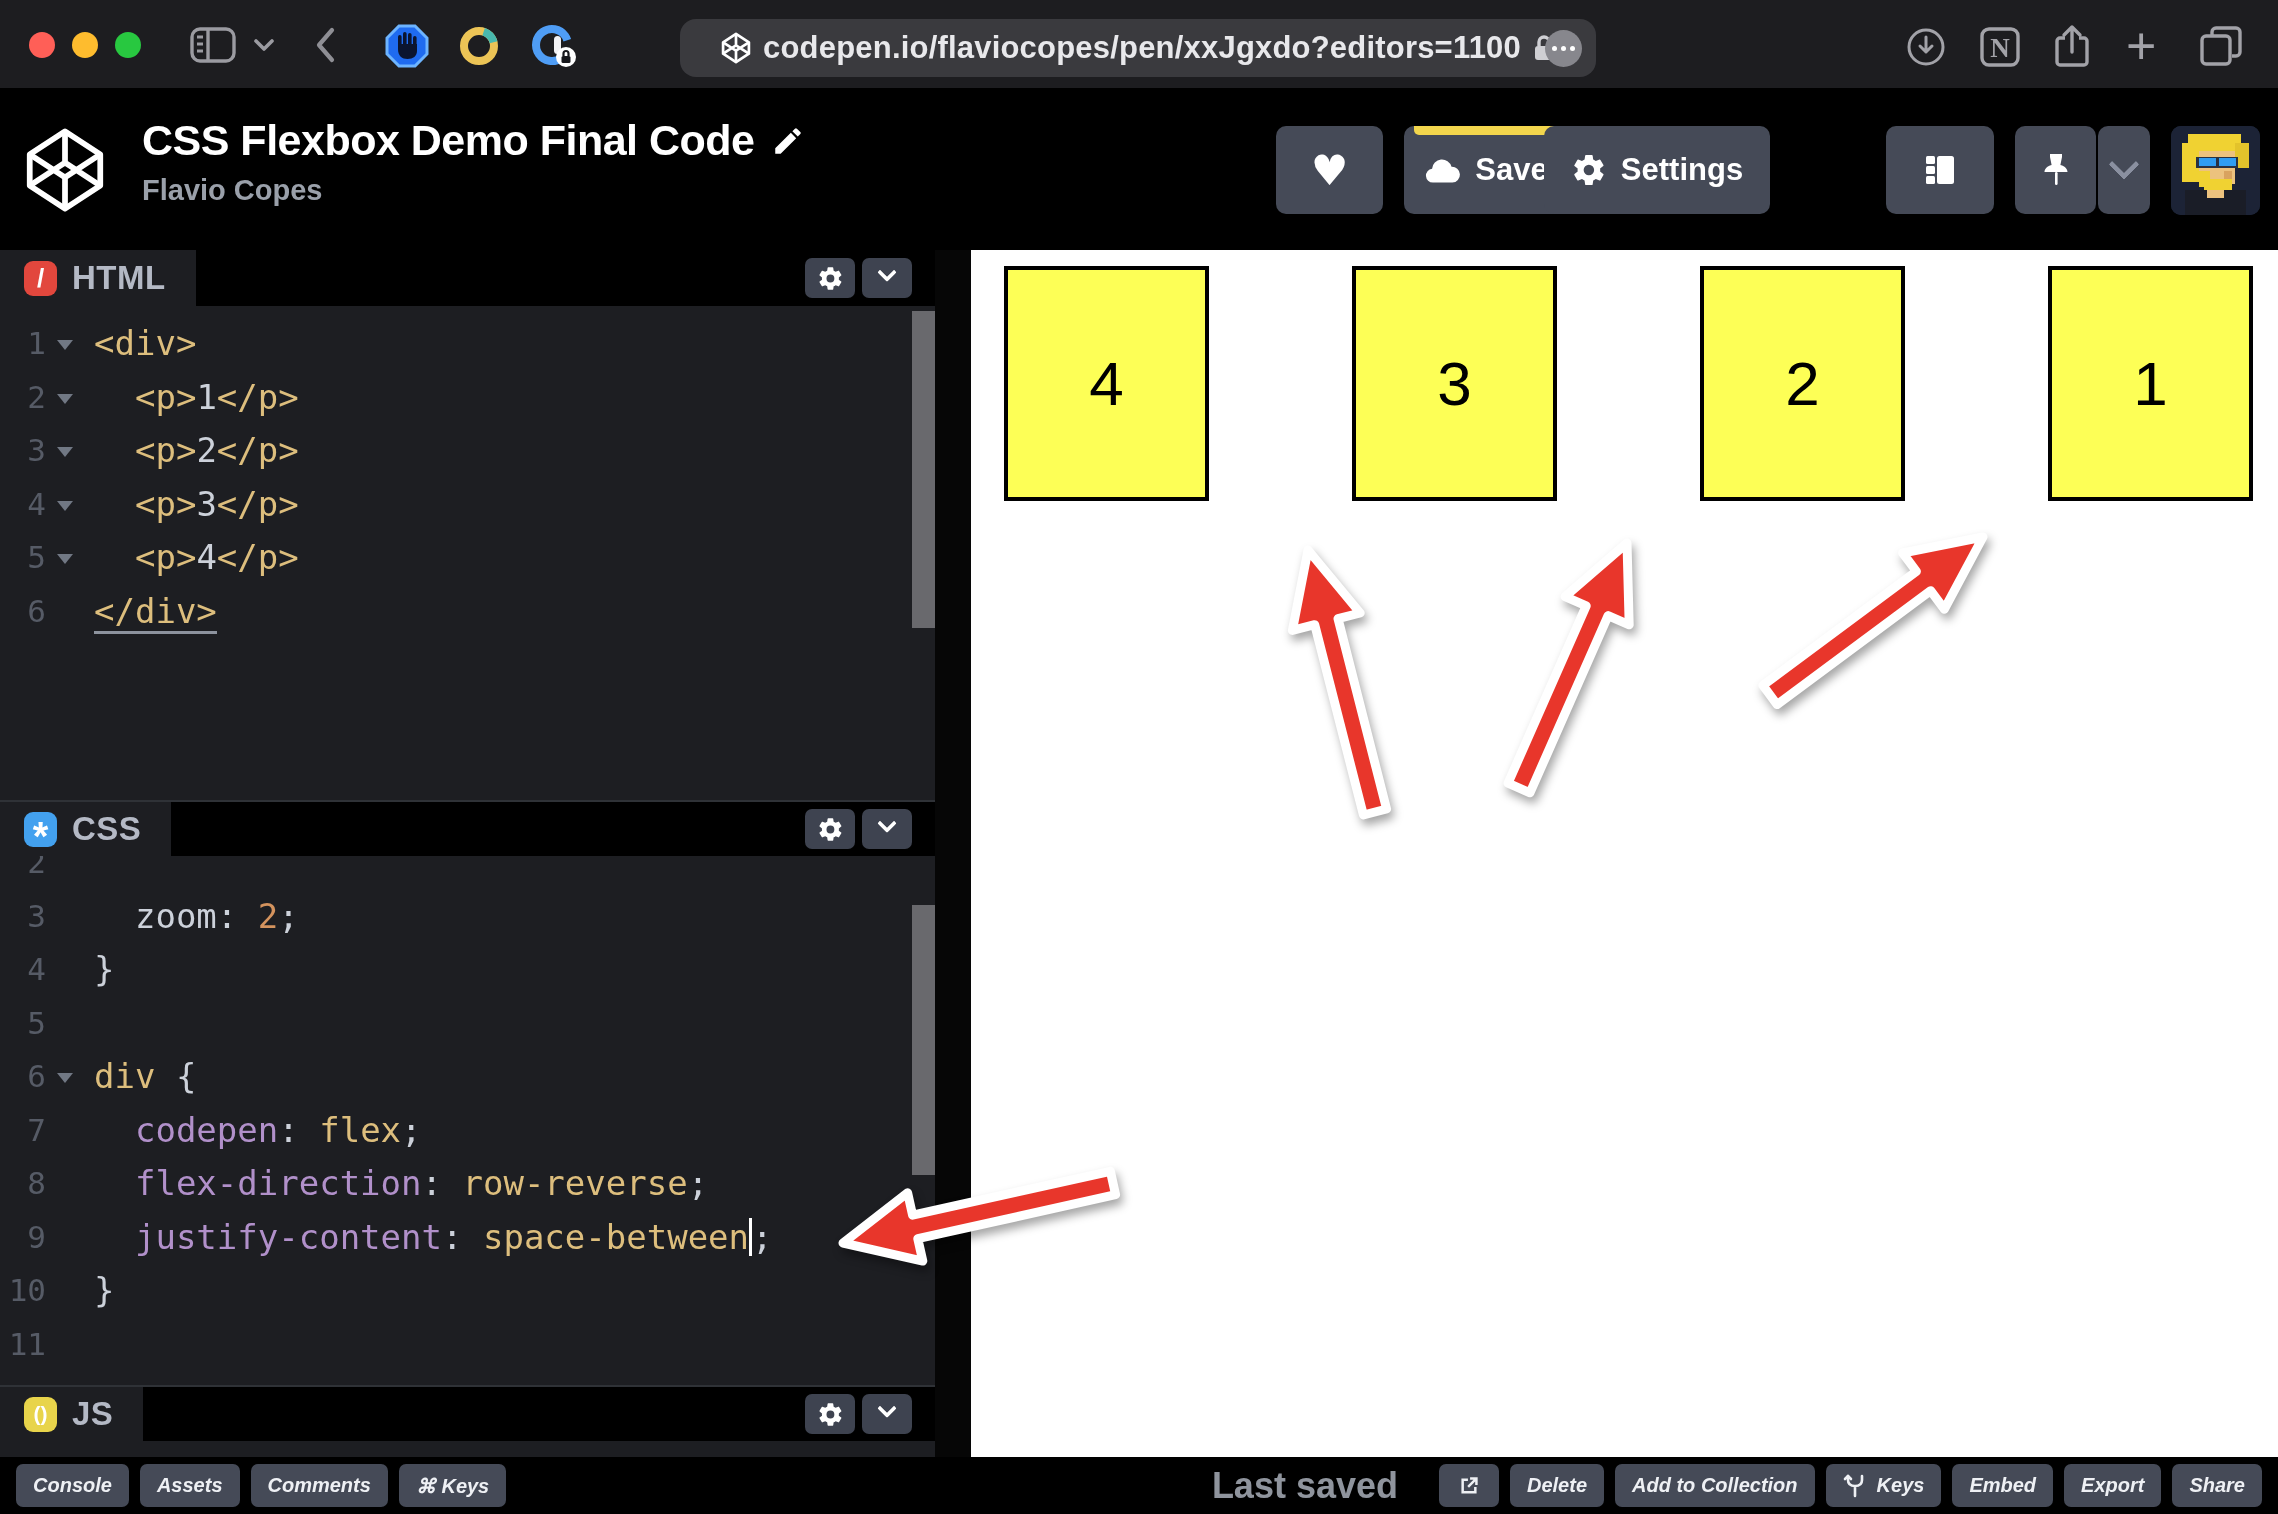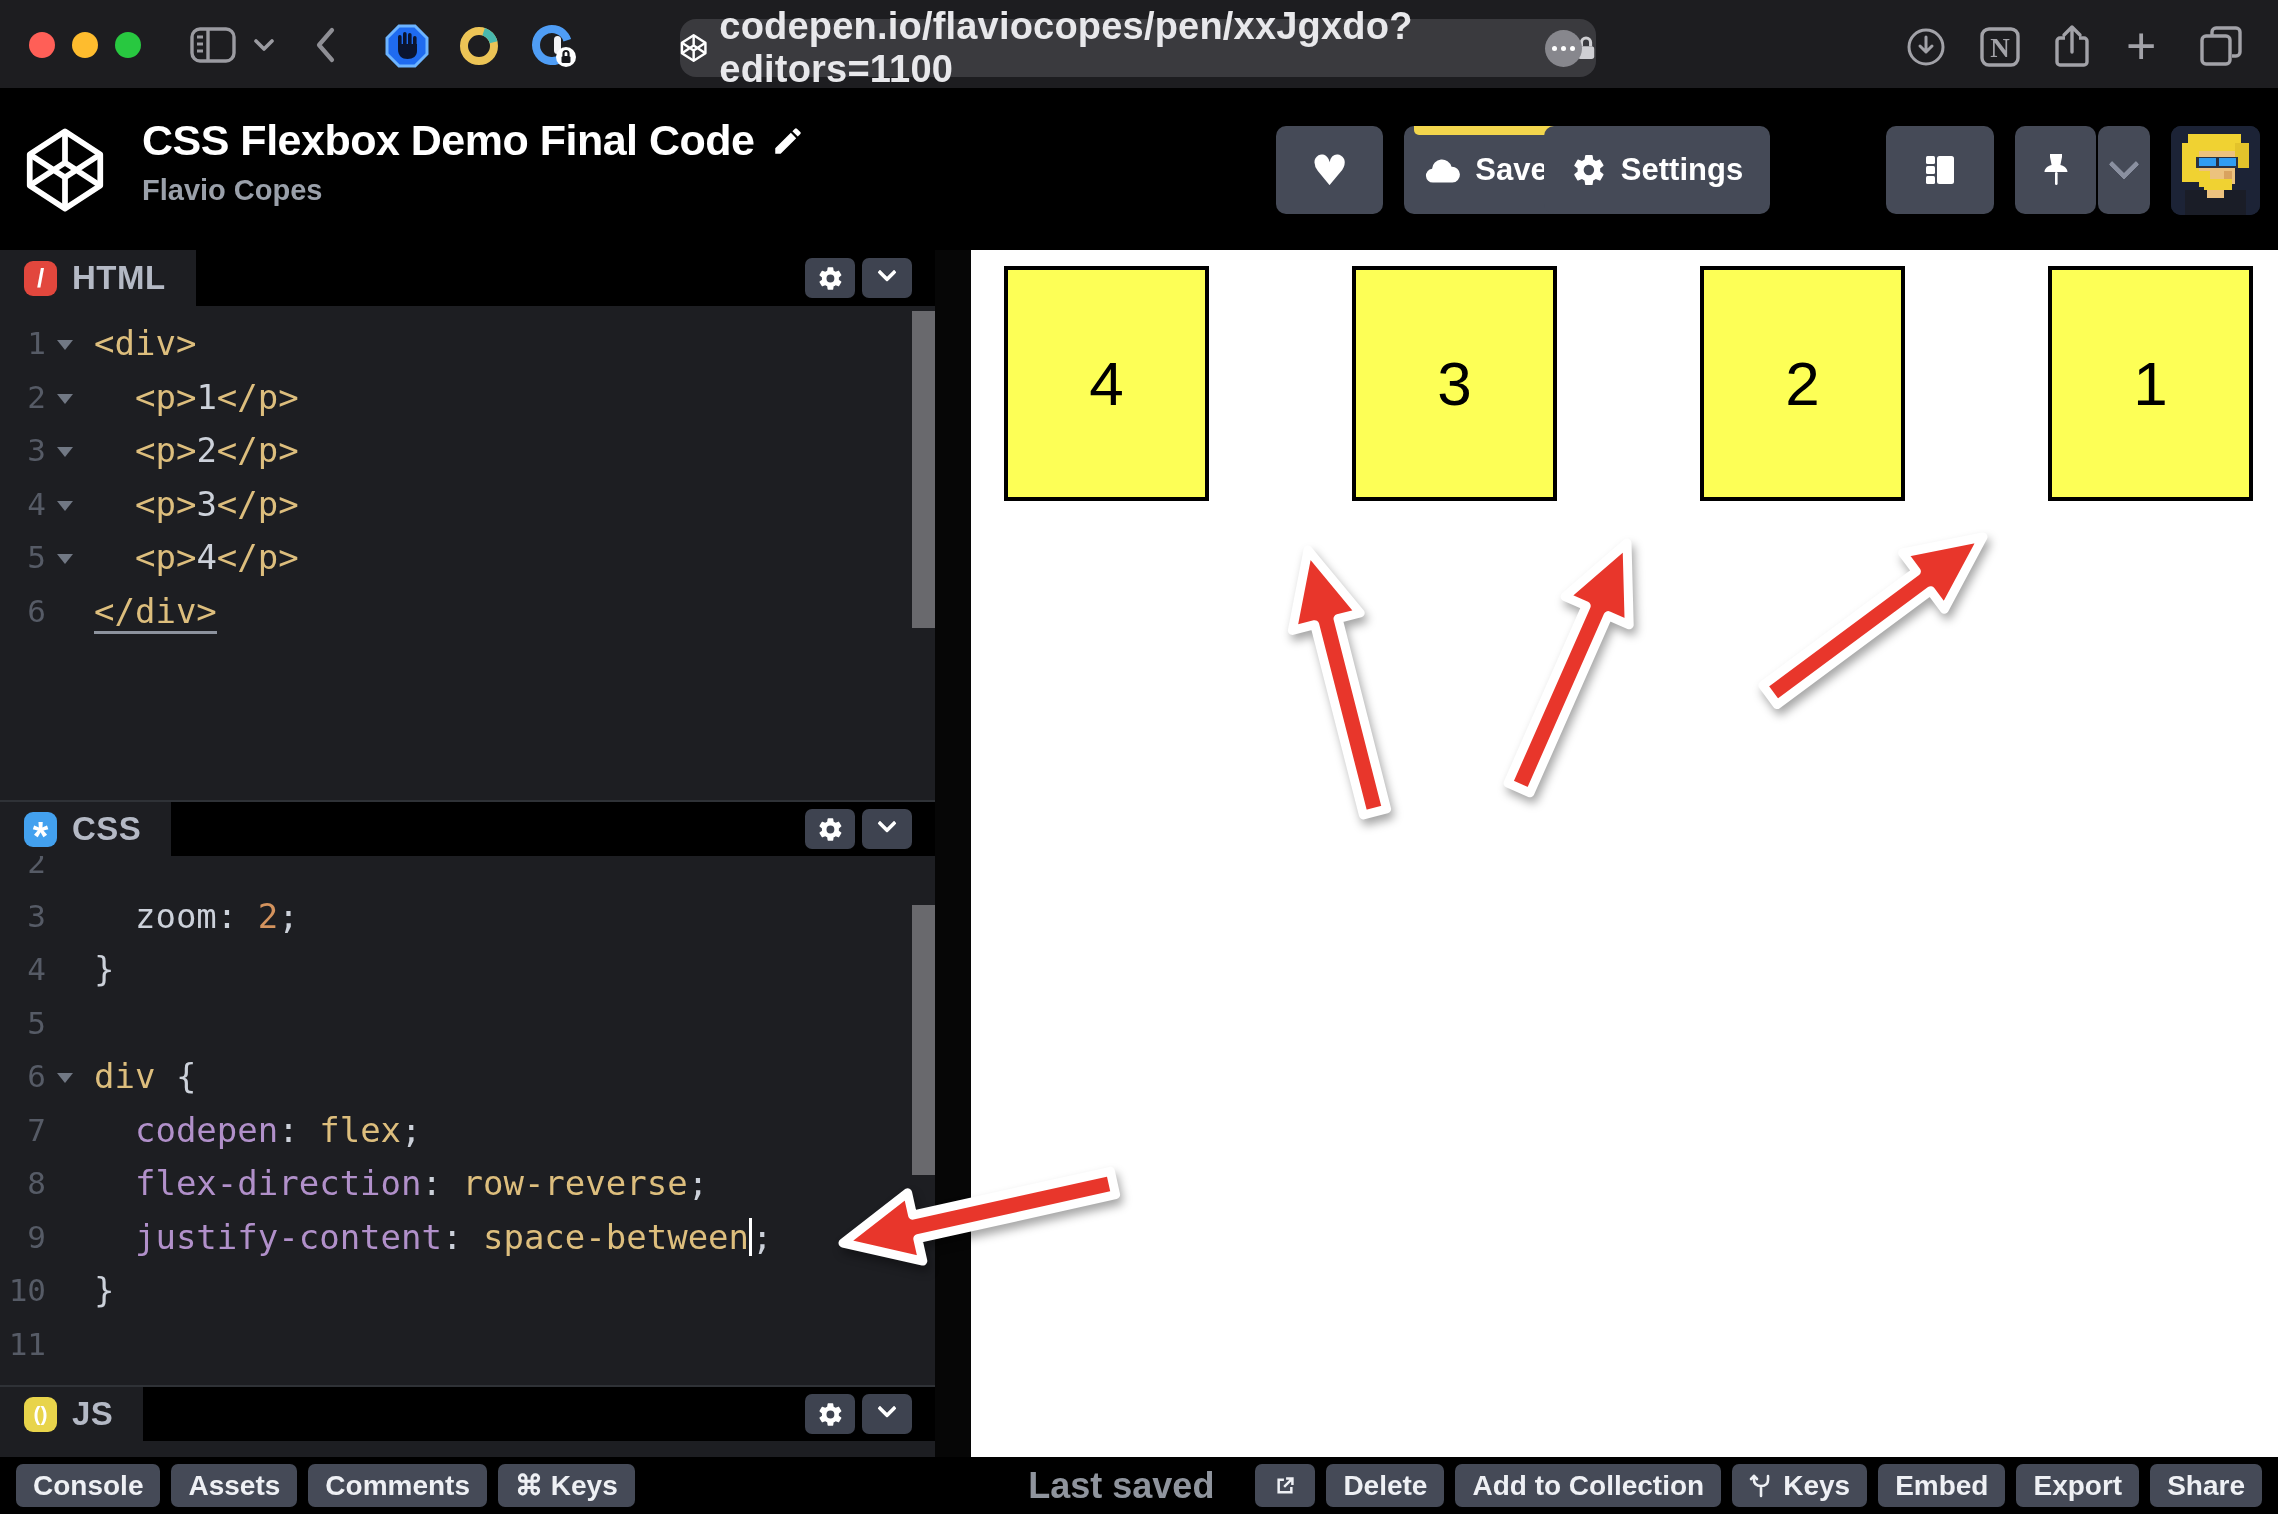--- a/index.html
+++ b/index.html
@@ -8,21 +8,21 @@
          font-family:"Liberation Sans", sans-serif; background:#000; }
 
   
   #browser-bar { position:absolute; left:0; top:0; width:2278px; height:90px;
                  background:#1d1d20; border-bottom:2px solid #000; }
   .light { position:absolute; top:32px; width:26px; height:26px; border-radius:50%; }
   .win-ic { position:absolute; color:#9b9ba1; }
   .url-bar { position:absolute; left:680px; top:19px; width:916px; height:58px;
              background:#3a3a3e; border-radius:16px; display:flex; align-items:center;
              justify-content:center; gap:12px; color:#e8e8eb; }
-  .url-text { font-size:38px; font-weight:600; letter-spacing:.2px; }
+  .url-text { font-size:31px; font-weight:600; letter-spacing:.2px; }
   .ellipsis-btn { position:absolute; right:14px; top:11px; width:37px; height:37px;
                   border-radius:50%; background:#87878d; display:flex; align-items:center;
                   justify-content:center; gap:4px; }
   .ellipsis-btn i { width:5px; height:5px; border-radius:50%; background:#fff; display:block; }
 
   
   #cp-header { position:absolute; left:0; top:90px; width:2278px; height:160px; background:#000; }
   .cp-logo { position:absolute; left:24px; top:34px; }
   .titlebox { position:absolute; left:142px; top:26px; }
   .pen-title { display:flex; align-items:center; gap:16px; color:#fff;
@@ -80,22 +80,22 @@
              display:flex; align-items:center; justify-content:center;
              font-size:62px; color:#000; }
 
   #arrow-layer { position:absolute; left:0; top:0; z-index:40; pointer-events:none; }
   #arrow-layer polygon { filter:drop-shadow(3px 6px 5px rgba(0,0,0,.35)); }
 
   
   #footer { position:absolute; left:0; top:1457px; width:2278px; height:57px; background:#000;
             display:flex; align-items:center; padding:0 16px; gap:11px; }
   .fbtn { height:43px; background:#454a57; border-radius:7px; color:#eef0f4;
-          font-size:28px; font-weight:700; display:flex; align-items:center;
-          justify-content:center; padding:0 17px; gap:10px; }
+          font-size:20px; font-weight:700; display:flex; align-items:center;
+          justify-content:center; padding:0 17px; gap:10px;font-style:italic; }
   .saved { margin-left:auto; margin-right:30px; color:#8f949d; font-size:36px; font-weight:600; }
 
   svg { display:block; }
 </style>
 </head>
 <body>
 
 <div id="app">
 
   <div id="browser-bar">

